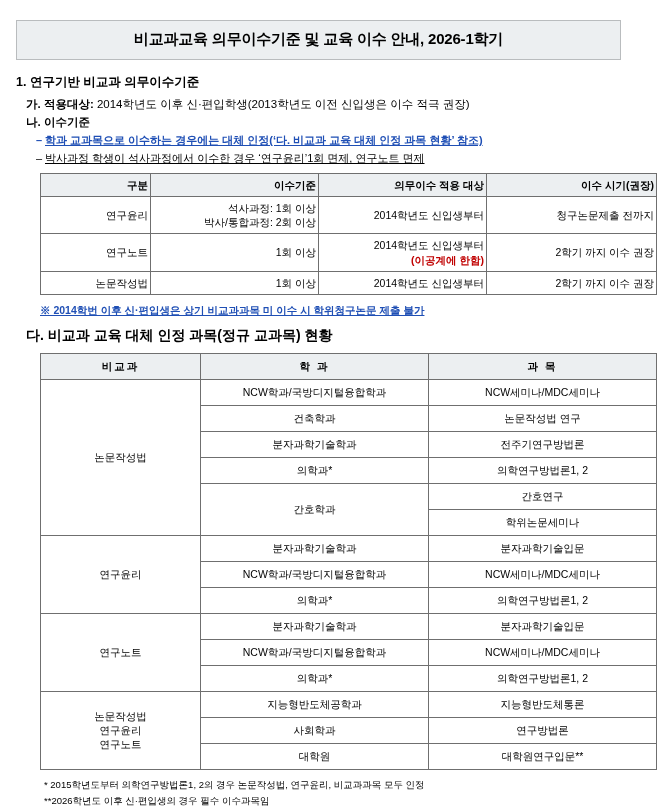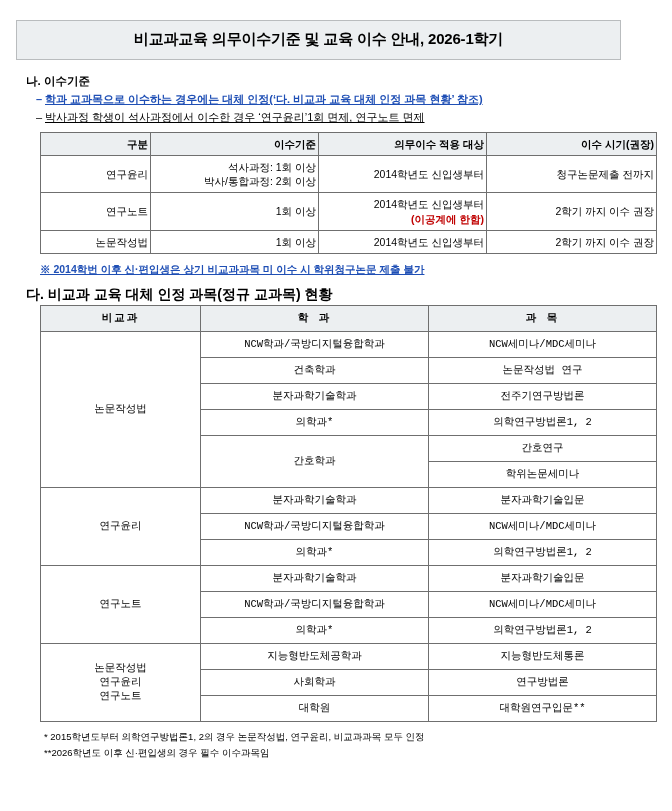--- a/index.html
+++ b/index.html
@@ -94,24 +94,23 @@
     text-decoration: underline;
     font-size: 10.5px;
   }
   .h2b {
     font-size: 14px;
     font-weight: bold;
     margin: 9px 0 0 12px;
   }
   table.grid2 {
     border-collapse: collapse;
-    margin: 1px 0 0 26px;
+    margin: 8px 0 0 26px;
     width: 616px;
     table-layout: fixed;
-    font-family: Liberation Mono, monospace;
   }
   table.grid2 td, table.grid2 th {
     border: 1px solid #6f6f6f;
     padding: 4px 2px;
     text-align: center;
     vertical-align: middle;
     font-size: 10.5px;
     line-height: 1.35;
     height: 17px;
   }
@@ -132,21 +131,26 @@
 </head>
 <body>
 
 <div class="page">
 
   <div class="title-bar">
     <span class="title-text">비교과교육 의무이수기준 및 교육 이수 안내, 2026-1학기</span>
   </div>
 
   <div class="section">
-
+    <div class="h1">1. 연구기반 비교과 의무이수기준</div>
+
+    <div class="h2">
+      <span>가. 적용대상:</span>
+      <span class="normal">2014학년도 이후 신·편입학생(2013학년도 이전 신입생은 이수 적극 권장)</span>
+    </div>
 
     <div class="h2">나. 이수기준</div>
 
     <div class="bullet-line blue">
       <span class="dash">–</span><span>학과 교과목으로 이수하는 경우에는 대체 인정(‘다. 비교과 교육 대체 인정 과목 현황’ 참조)</span>
     </div>
     <div class="bullet-line">
       <span class="dash">–</span><span>박사과정 학생이 석사과정에서 이수한 경우 ‘연구윤리’1회 면제, 연구노트 면제</span>
     </div>
 

